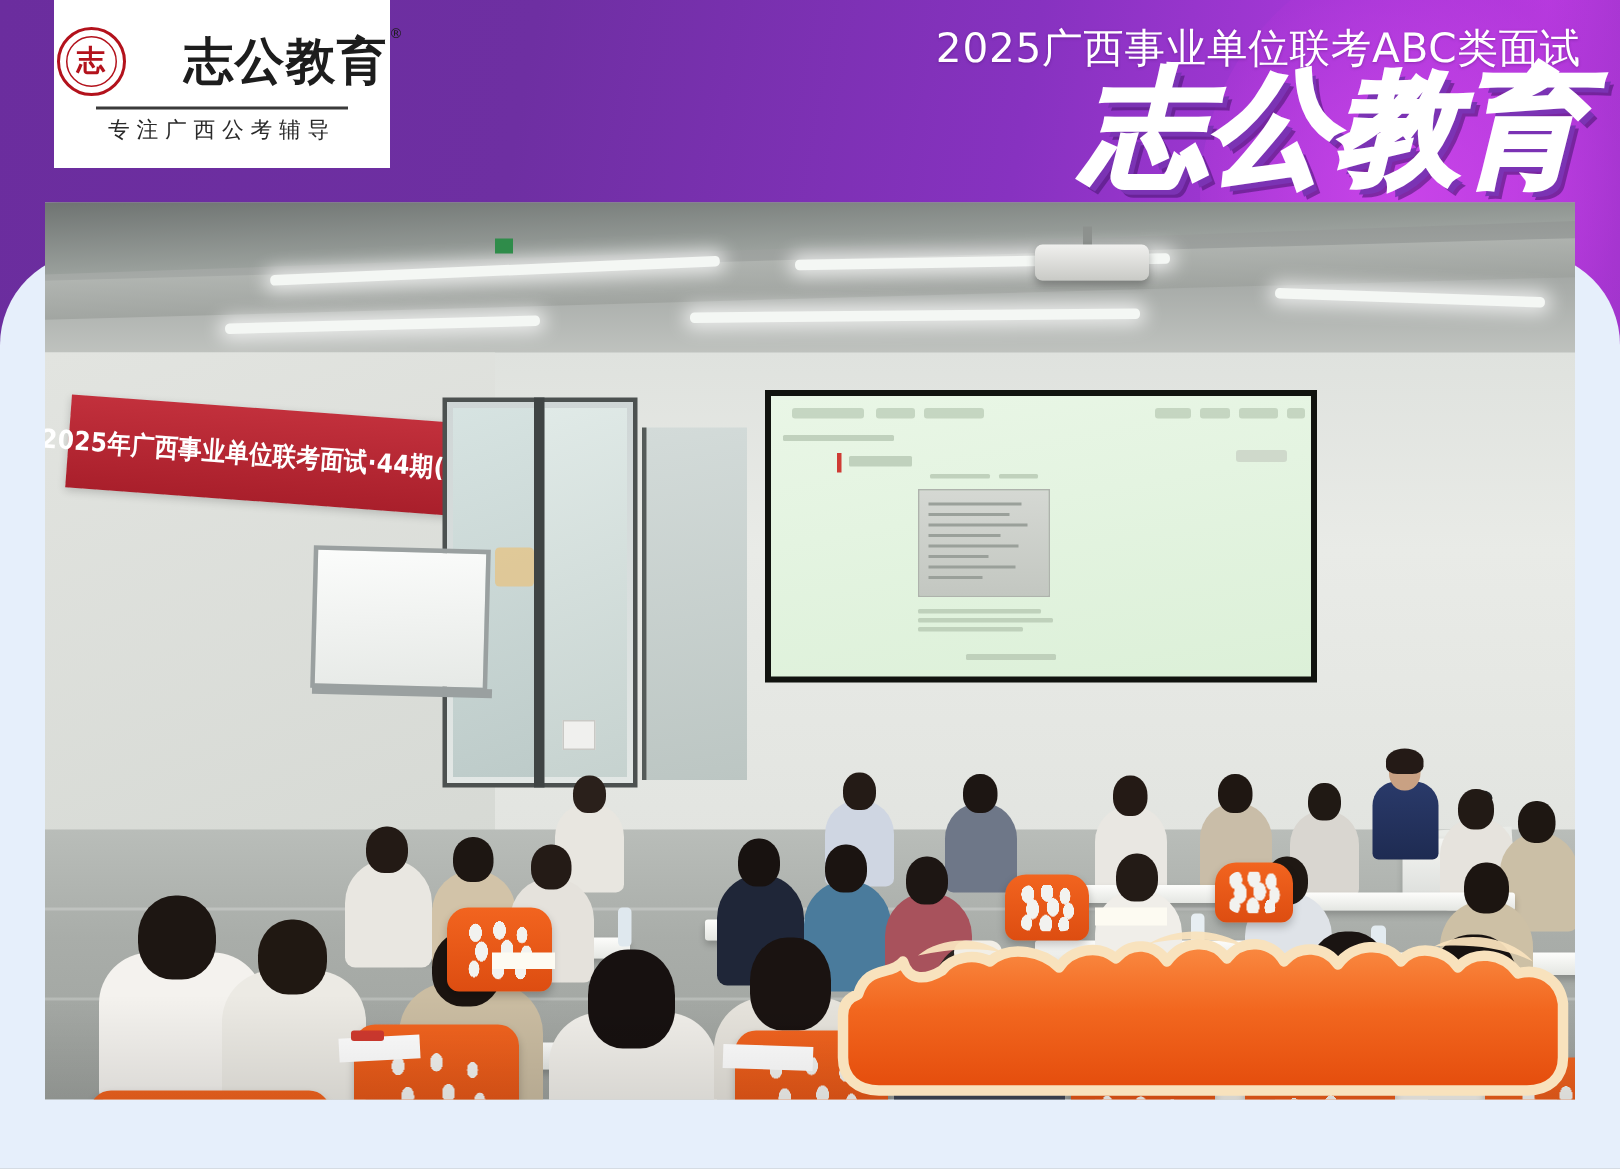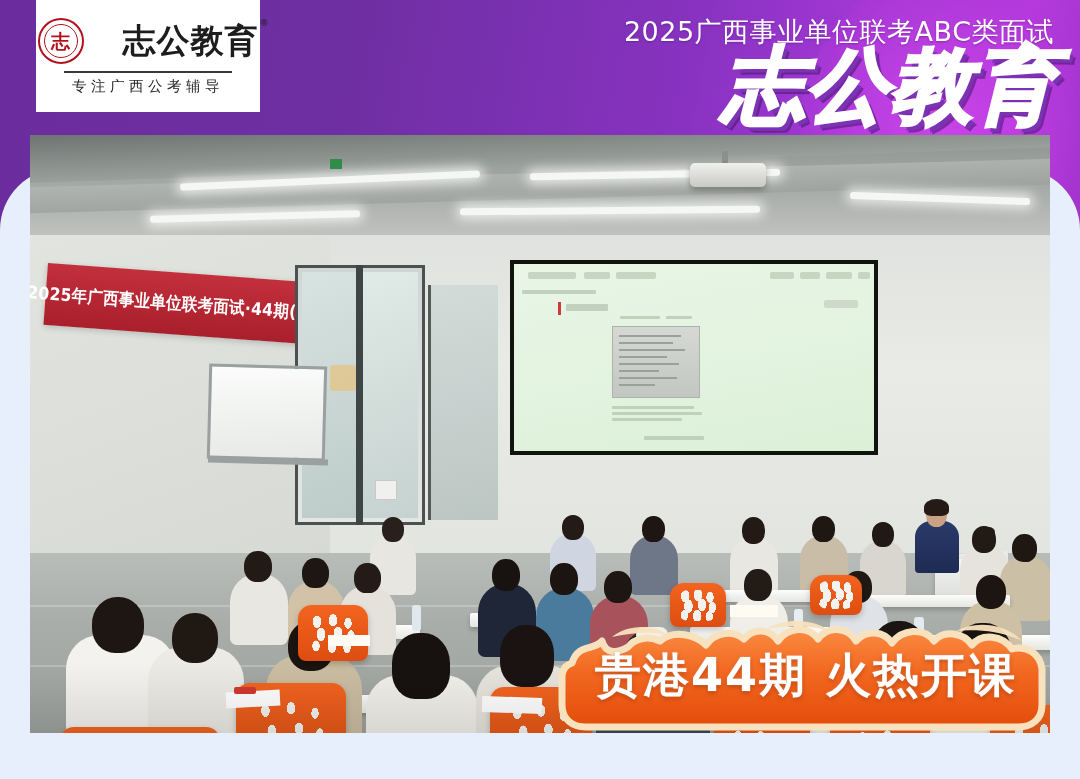--- a/index.html
+++ b/index.html
@@ -471,14 +471,13 @@
              L486,86
              C486,100 476,108 462,108
              L30,108
              C16,108 6,100 6,86
              L6,58
              C6,50 10,46 16,44 Z" fill="url(#og)" stroke="#f8e2bd" stroke-width="7" stroke-linejoin="round"></path>
     <path d="M56,18 C70,6 96,4 112,16 C96,12 74,14 56,18 Z" fill="#f8e2bd" opacity=".95"></path>
     <path d="M210,10 C230,-2 258,0 274,12 C254,6 230,6 210,10 Z" fill="#f8e2bd" opacity=".95"></path>
     <path d="M400,12 C422,0 452,6 466,22 C446,12 420,10 400,12 Z" fill="#f8e2bd" opacity=".95"></path>
   </svg>
-  <div class="badge-text">贵港44期 火热开课</div>
 </div>
 
 </body></html>

